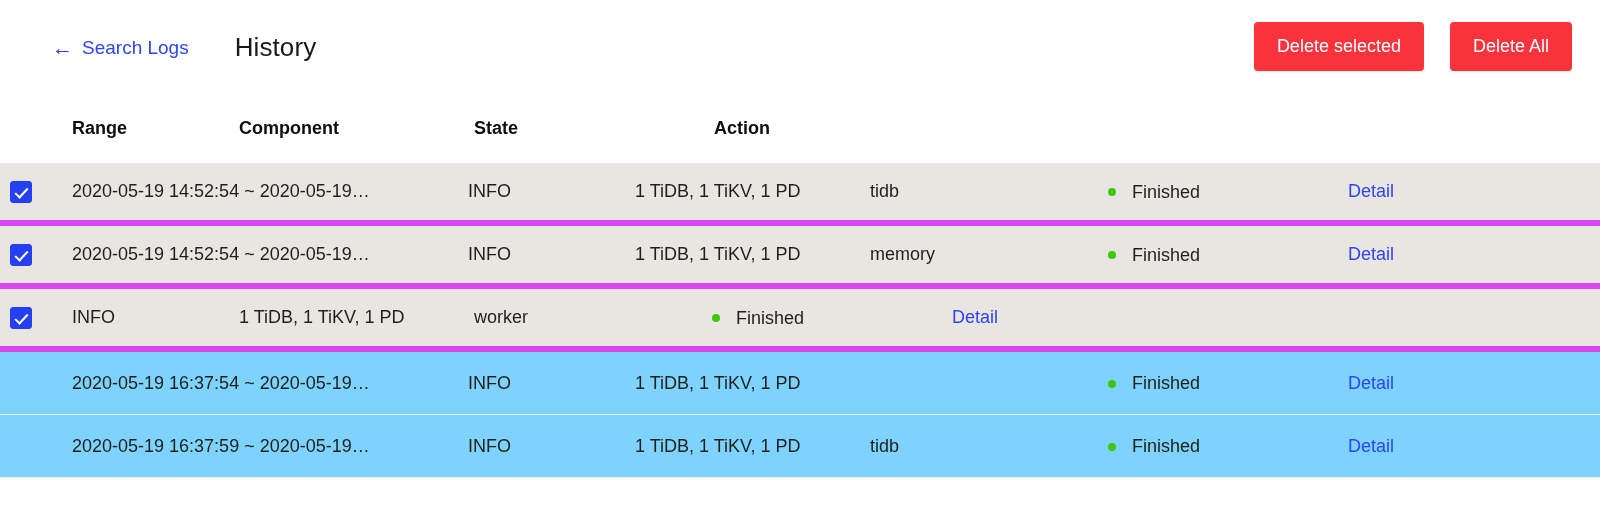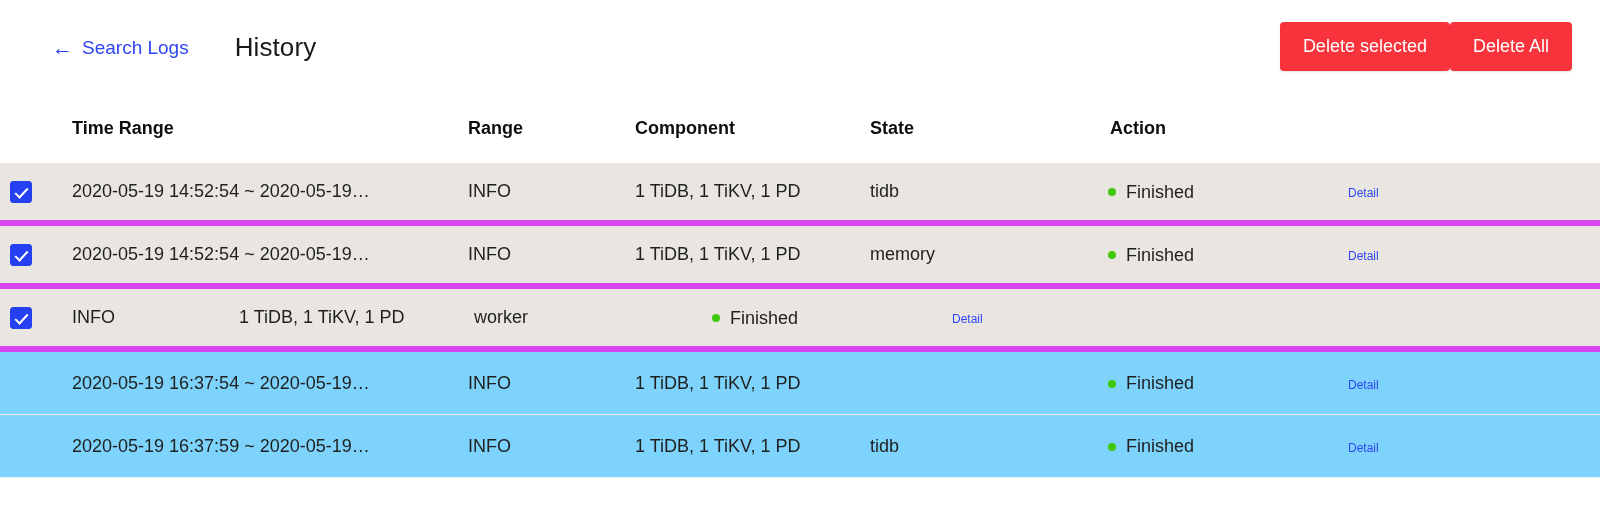--- a/index.html
+++ b/index.html
@@ -63,20 +63,21 @@
     color: #1a1a1a;
     margin-left: 46px;
     white-space: nowrap;
     letter-spacing: 0.1px;
   }
 
   .header-actions {
     margin-left: auto;
     display: flex;
     align-items: center;
+    gap: 26px;
   }
 
   .btn-danger {
     background: #f8333c;
     color: #ffffff;
     border: none;
     border-radius: 4px;
     font-family: "Liberation Sans", sans-serif;
     font-size: 18px;
     line-height: 1;
@@ -168,36 +169,36 @@
     border: solid #ffffff;
     border-width: 0 2.6px 2.6px 0;
     transform: rotate(43deg);
   }
   .checkbox.hidden-box { visibility: hidden; }
 
   
   .state-wrap {
     display: inline-flex;
     align-items: center;
-    gap: 10px;
+    gap: 16px;
   }
   .state-dot {
     width: 8px;
     height: 8px;
     border-radius: 50%;
     background: #3fc70a;
     display: inline-block;
     flex: 0 0 8px;
   }
 
   .detail-link {
     color: #2f45f3;
     text-decoration: none;
     cursor: pointer;
-    font-size: 12px;
+    font-size: 18px;
   }
 </style>
 </head>
 <body>
 
 <div class="page">
 
   <div class="page-header">
     <a class="back-link">
       <span class="back-arrow">←</span>
@@ -208,21 +209,20 @@
     <div class="header-actions">
       <button class="btn-danger">Delete selected</button>
       <button class="btn-danger">Delete All</button>
     </div>
   </div>
 
   <div class="table">
 
     <div class="row row-header">
       <div class="c-check"></div>
-      <div class="c-time">Time Range</div>
       <div class="c-level">Range</div>
       <div class="c-comp">Component</div>
       <div class="c-state">State</div>
       <div class="c-action">Action</div>
     </div>
 
     <div id="rows-container">
         <div class="row row-body selected">
           <div class="c-check">
             <div class="checkbox checked"></div>

